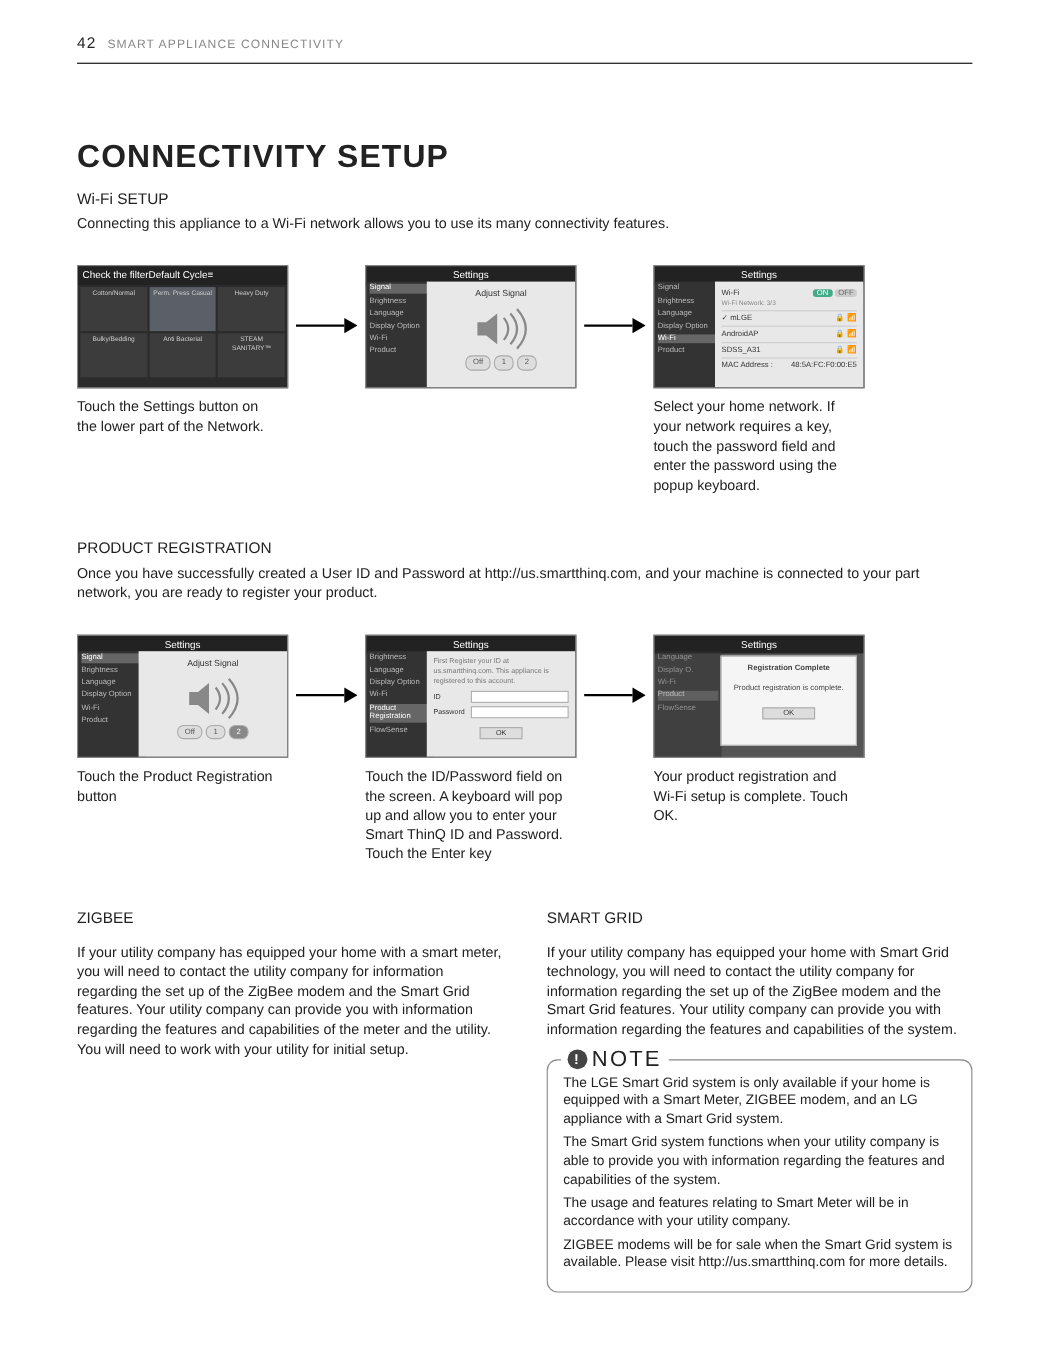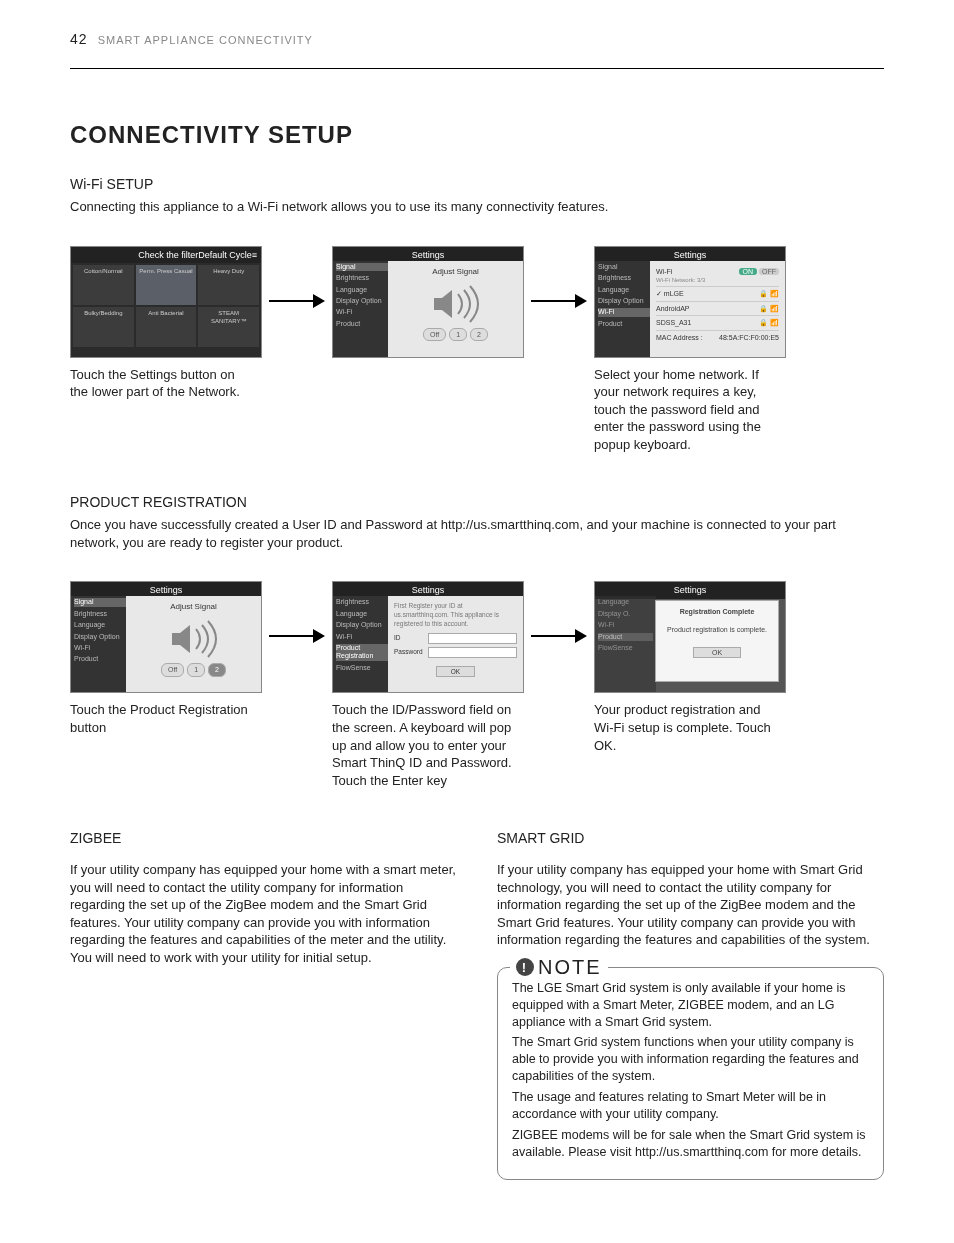--- a/index.html
+++ b/index.html
@@ -8,32 +8,32 @@
     color: #222;
     margin: 0;
     padding: 30px 70px 50px 70px;
     width: 954px;
     box-sizing: border-box;
     font-size: 13px;
     line-height: 1.35;
   }
   .page-header {
     border-bottom: 1px solid #000;
-    padding-bottom: 19px;
-    margin-bottom: 50px;
+    padding-bottom: 8px;
+    margin-bottom: 66px;
     font-size: 11px;
     letter-spacing: 1px;
   }
   .page-number { font-size: 14px; font-weight: 400; margin-right: 6px; }
   .chapter { color: #888; }
   h1 {
-    font-size: 24px;
+    font-size: 29px;
     letter-spacing: 1px;
     font-weight: 700;
-    margin: 0 0 24px 0;
+    margin: 0 0 8px 0;
   }
   h2 { font-size: 14px; font-weight: 400; margin: 0 0 4px 0; }
   .intro { margin: 0 0 30px 0; }
   .steps-row {
     display: flex;
     align-items: flex-start;
     margin: 20px 0 40px 0;
   }
   .step {
     flex: 0 0 190px;
@@ -169,21 +169,21 @@
 
 <h1>CONNECTIVITY SETUP</h1>
 
 <h2>Wi-Fi SETUP</h2>
 <p class="intro">Connecting this appliance to a Wi-Fi network allows you to use its many connectivity features.</p>
 
 <div class="steps-row">
 
   <div class="step">
     <div class="shot cycle">
-      <div class="title-bar" style="display:flex;justify-content:flex-end;padding:2px 4px;">
+      <div class="title-bar" style="display:flex;justify-content:flex-start;padding:2px 4px;">
         <span>Check the filter</span>
         <span>Default Cycle</span>
         <span>≡</span>
       </div>
       <div class="grid">
         <div class="cell">Cotton/Normal</div>
         <div class="cell sel">Perm. Press Casual</div>
         <div class="cell">Heavy Duty</div>
         <div class="cell">Bulky/Bedding</div>
         <div class="cell">Anti Bacterial</div>

